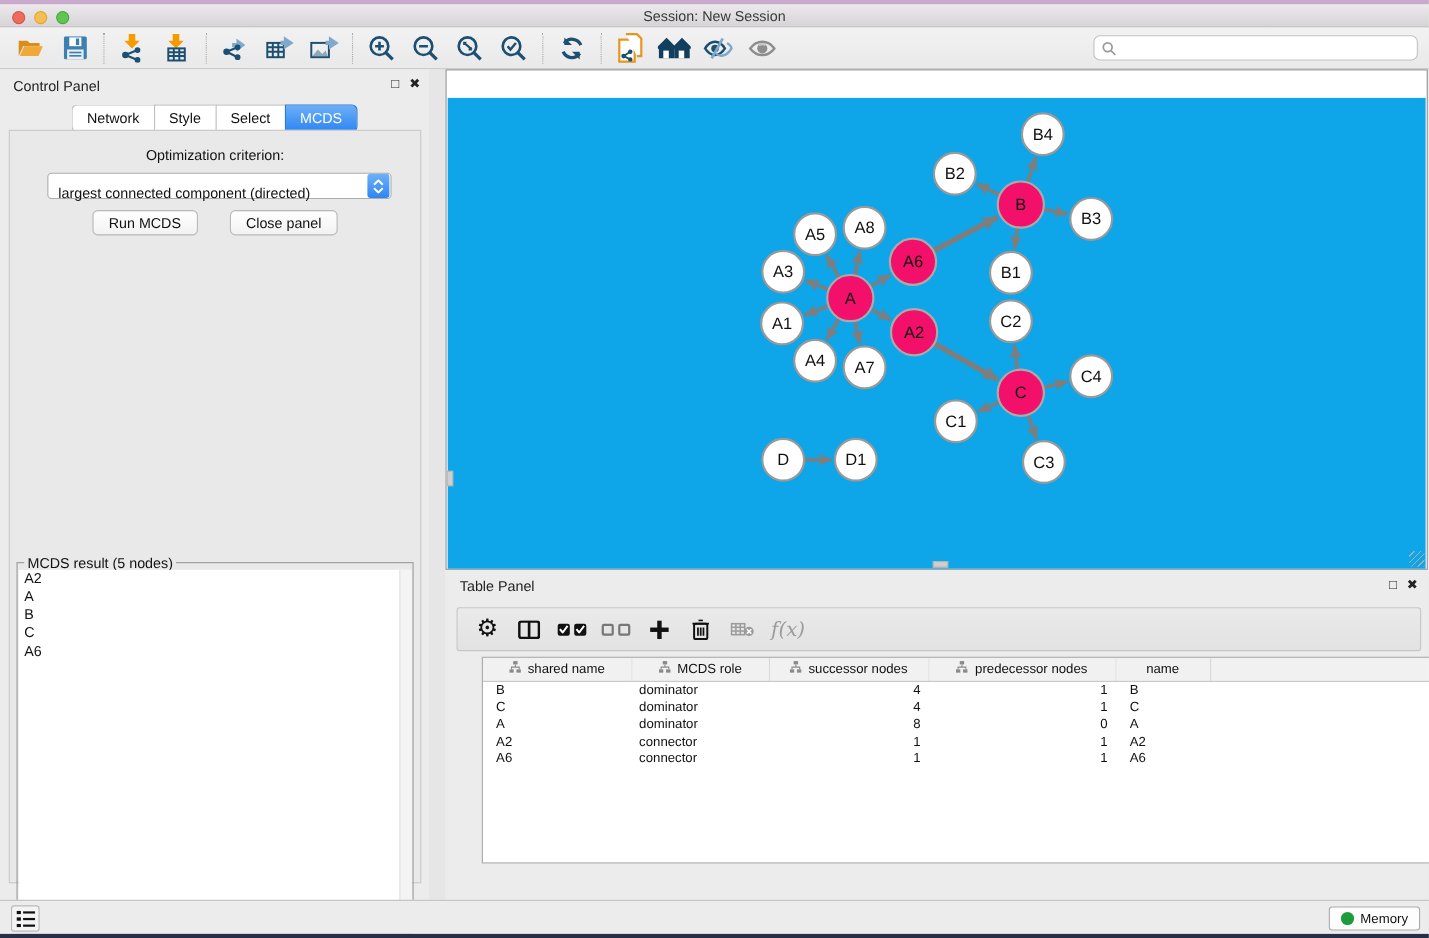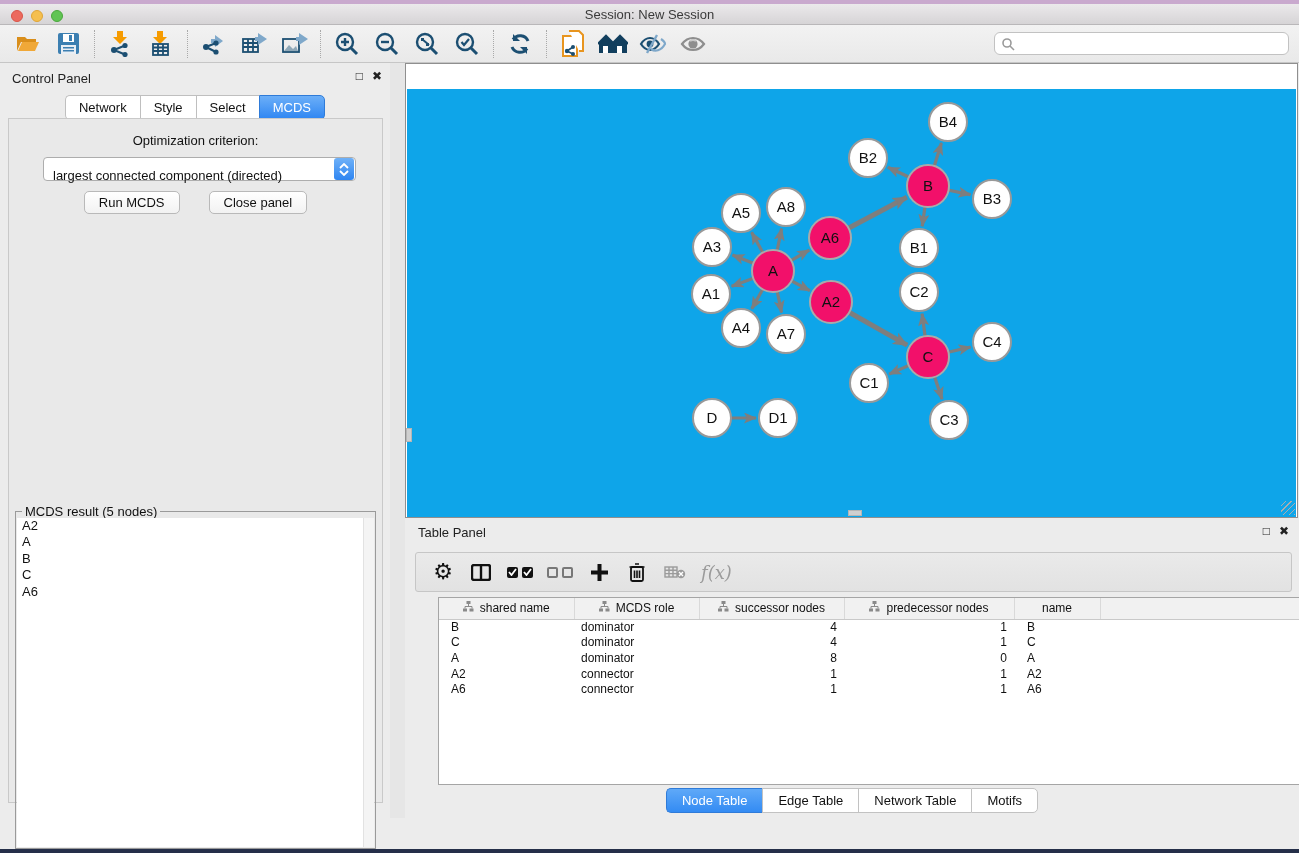--- a/index.html
+++ b/index.html
@@ -592,23 +592,35 @@
               <td class="ar" style="padding-right:7px">1</td>
               <td class="ar" style="padding-right:7px">1</td>
               <td class="al" style="padding-left:13px">A6</td>
               <td></td>
             </tr>
           </tbody>
       </table>
       <div class="tp-scroll"></div>
     </div>
 
-    <div class="tp-tabs" id="tp-tabs">
-        <div class="tp-tab active">Node Table</div>
-        <div class="tp-tab">Edge Table</div>
-        <div class="tp-tab">Network Table</div>
-        <div class="tp-tab">Motifs</div>
-      </div>
   </div>
 
+  <div class="statusbar">
+    <div class="sb-listbtn">
+      <svg width="17" height="15" viewBox="0 0 17 15">
+          <g fill="#111">
+            <rect x="0" y="0" width="4" height="3"></rect>
+            <rect x="6" y="0.5" width="11" height="2"></rect>
+            <rect x="0" y="6" width="4" height="3"></rect>
+            <rect x="6" y="6.5" width="11" height="2"></rect>
+            <rect x="0" y="12" width="4" height="3"></rect>
+            <rect x="6" y="12.5" width="11" height="2"></rect>
+          </g>
+        </svg>
+    </div>
+    <div class="sb-memory">
+      <span class="mem-dot"></span>
+      <span>Memory</span>
+    </div>
+  </div>
 
   <div class="bottom-strip"></div>
 </div>
 
 </body></html>

